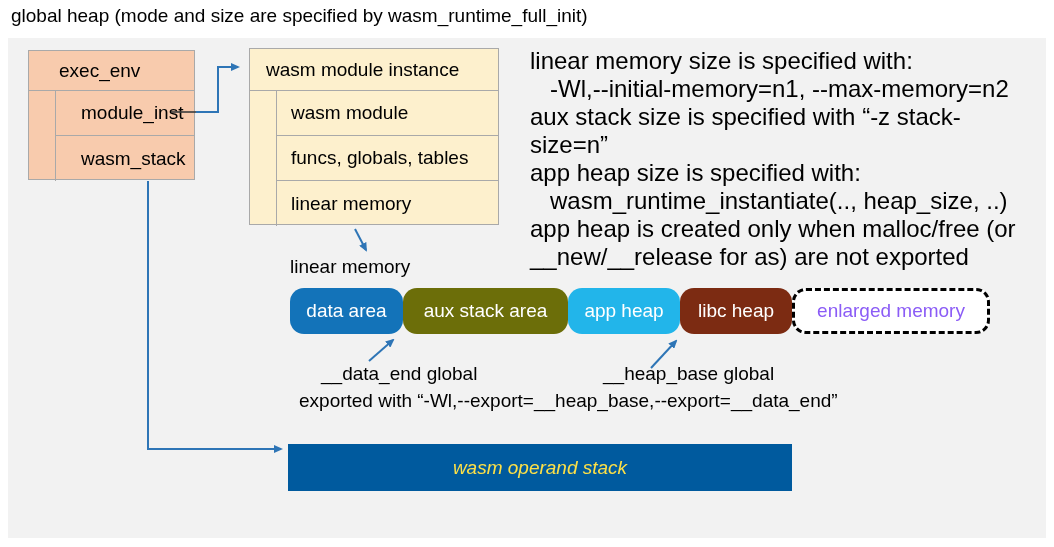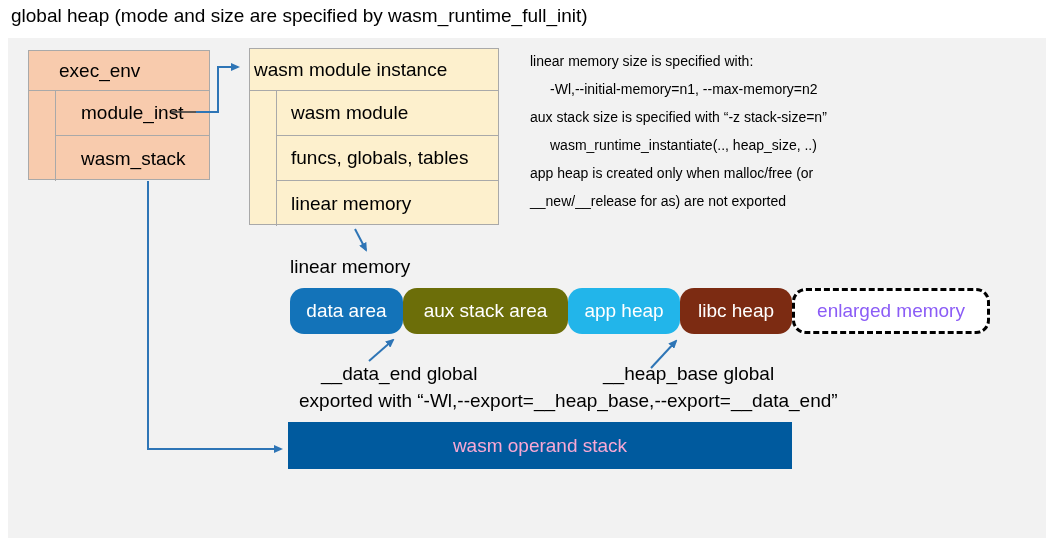--- a/index.html
+++ b/index.html
@@ -10,53 +10,53 @@
 
   
   .recbox { position: absolute; border: 1px solid #a9a9a9; }
   .recbox .hdr { font-size: 19px; color: #000; border-bottom: 1px solid #a9a9a9; display: flex; align-items: center; }
   .recbox .body { display: flex; }
   .recbox .spacer { border-right: 1px solid #a9a9a9; }
   .recbox .rows { flex: 1; display: flex; flex-direction: column; }
   .recbox .row { font-size: 19px; color: #000; display: flex; align-items: center; border-bottom: 1px solid #a9a9a9; }
   .recbox .row:last-child { border-bottom: none; }
 
-  .execenv { left: 28px; top: 50px; width: 182px; height: 130px; }
+  .execenv { left: 28px; top: 50px; width: 167px; height: 130px; }
   .execenv .hdr { height: 40px; padding-left: 30px; }
   .execenv .spacer { width: 27px; }
   .execenv .row { height: 45px; padding-left: 25px; }
 
   .modinst { left: 249px; top: 48px; width: 250px; height: 177px; }
-  .modinst .hdr { height: 42px; padding-left: 4px; }
+  .modinst .hdr { height: 42px; padding-left: 16px; }
   .modinst .spacer { width: 27px; }
   .modinst .row { height: 45px; padding-left: 14px; }
 
   
   .notes-right { position: absolute; left: 530px; top: 47px; width: 505px; }
-  .notes-right div { font-size: 14px; line-height: 28px; color: #000; }
+  .notes-right div { font-size: 24px; line-height: 28px; color: #000; }
   .notes-right div.ind { padding-left: 20px; }
 
   
   .lm-label { position: absolute; left: 290px; top: 256px; font-size: 19px; color: #000; }
   .lm-bar { position: absolute; left: 290px; top: 288px; height: 46px; display: flex; }
   .seg { height: 46px; display: flex; align-items: center; justify-content: center; font-size: 19px; color: #fff; border-radius: 14px; }
   .seg-0 { width: 113px; }
   .seg-1 { width: 165px; }
   .seg-2 { width: 112px; }
   .seg-3 { width: 112px; }
   .seg-4 { width: 198px; border: 3px dashed #000; color: #8b5cf6; }
 
   .ann { position: absolute; font-size: 19px; color: #000; white-space: nowrap; }
   .ann-dataend { left: 321px; top: 363px; }
   .ann-heapbase { left: 603px; top: 363px; }
   .ann-export { left: 299px; top: 390px; }
 
-  .opstack { position: absolute; left: 288px; top: 422px; width: 504px; height: 47px;
+  .opstack { position: absolute; left: 288px; top: 444px; width: 504px; height: 47px;
              display: flex; align-items: center; justify-content: center;
-             font-size: 19px; color: #f9a8d4; }
+             font-size: 19px; color: #fde047; font-style: italic; }
 
   .notes-bottom { position: absolute; left: 190px; top: 480px; width: 860px; }
   .notes-bottom div { font-size: 19px; line-height: 27px; color: #000; }
 
   svg.overlay { position: absolute; left: 0; top: 0; width: 1054px; height: 547px; pointer-events: none; }
 </style>
 </head>
 <body>
 
 <div class="page">
@@ -84,20 +84,21 @@
         <div class="row">funcs, globals, tables</div>
         <div class="row">linear memory</div>
       </div>
     </div>
   </div>
 
   <div class="notes-right">
     <div>linear memory size is specified with:</div>
     <div class="ind">-Wl,--initial-memory=n1, --max-memory=n2</div>
     <div>aux stack size is specified with “-z stack-size=n”</div>
+    <div>app heap size is specified with:</div>
     <div class="ind">wasm_runtime_instantiate(.., heap_size, ..)</div>
     <div>app heap is created only when malloc/free (or</div>
     <div>__new/__release for as) are not exported</div>
   </div>
 
   <div class="lm-label">linear memory</div>
   <div class="lm-bar">
     <div class="seg seg-0" style="background: rgb(19, 115, 185);">data area</div>
     <div class="seg seg-1" style="background: rgb(108, 110, 9);">aux stack area</div>
     <div class="seg seg-2" style="background: rgb(34, 181, 234);">app heap</div>

